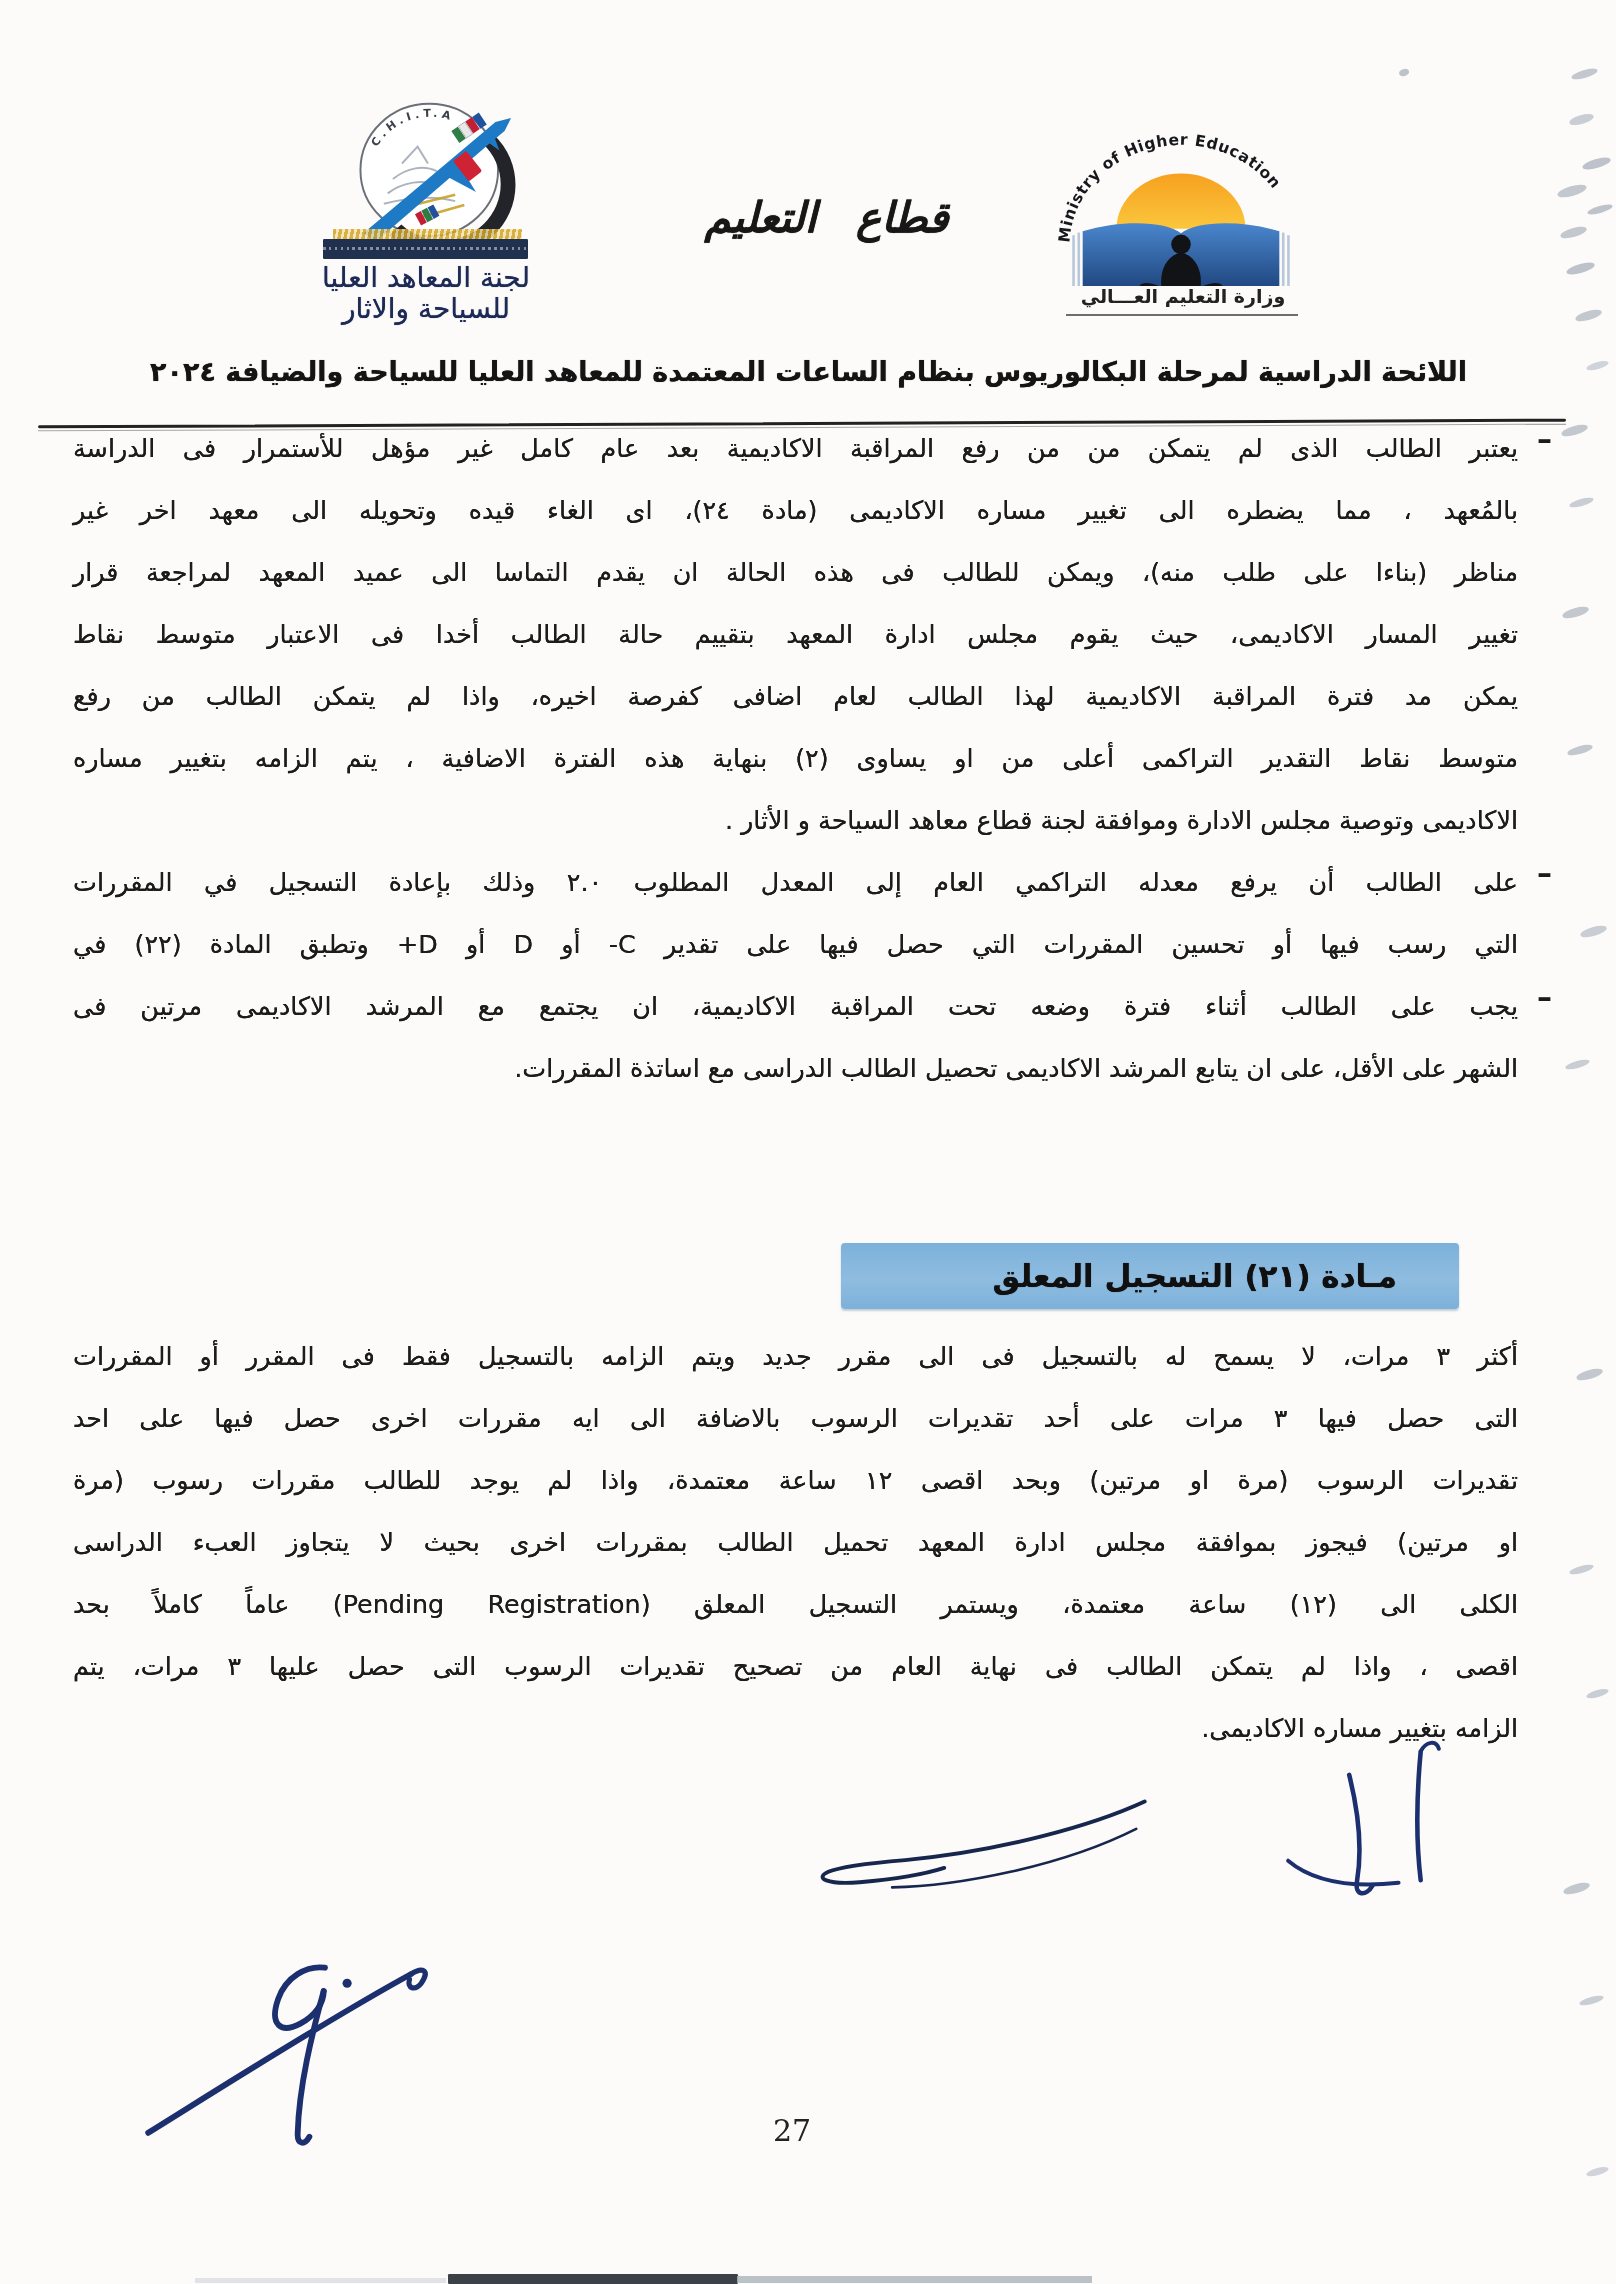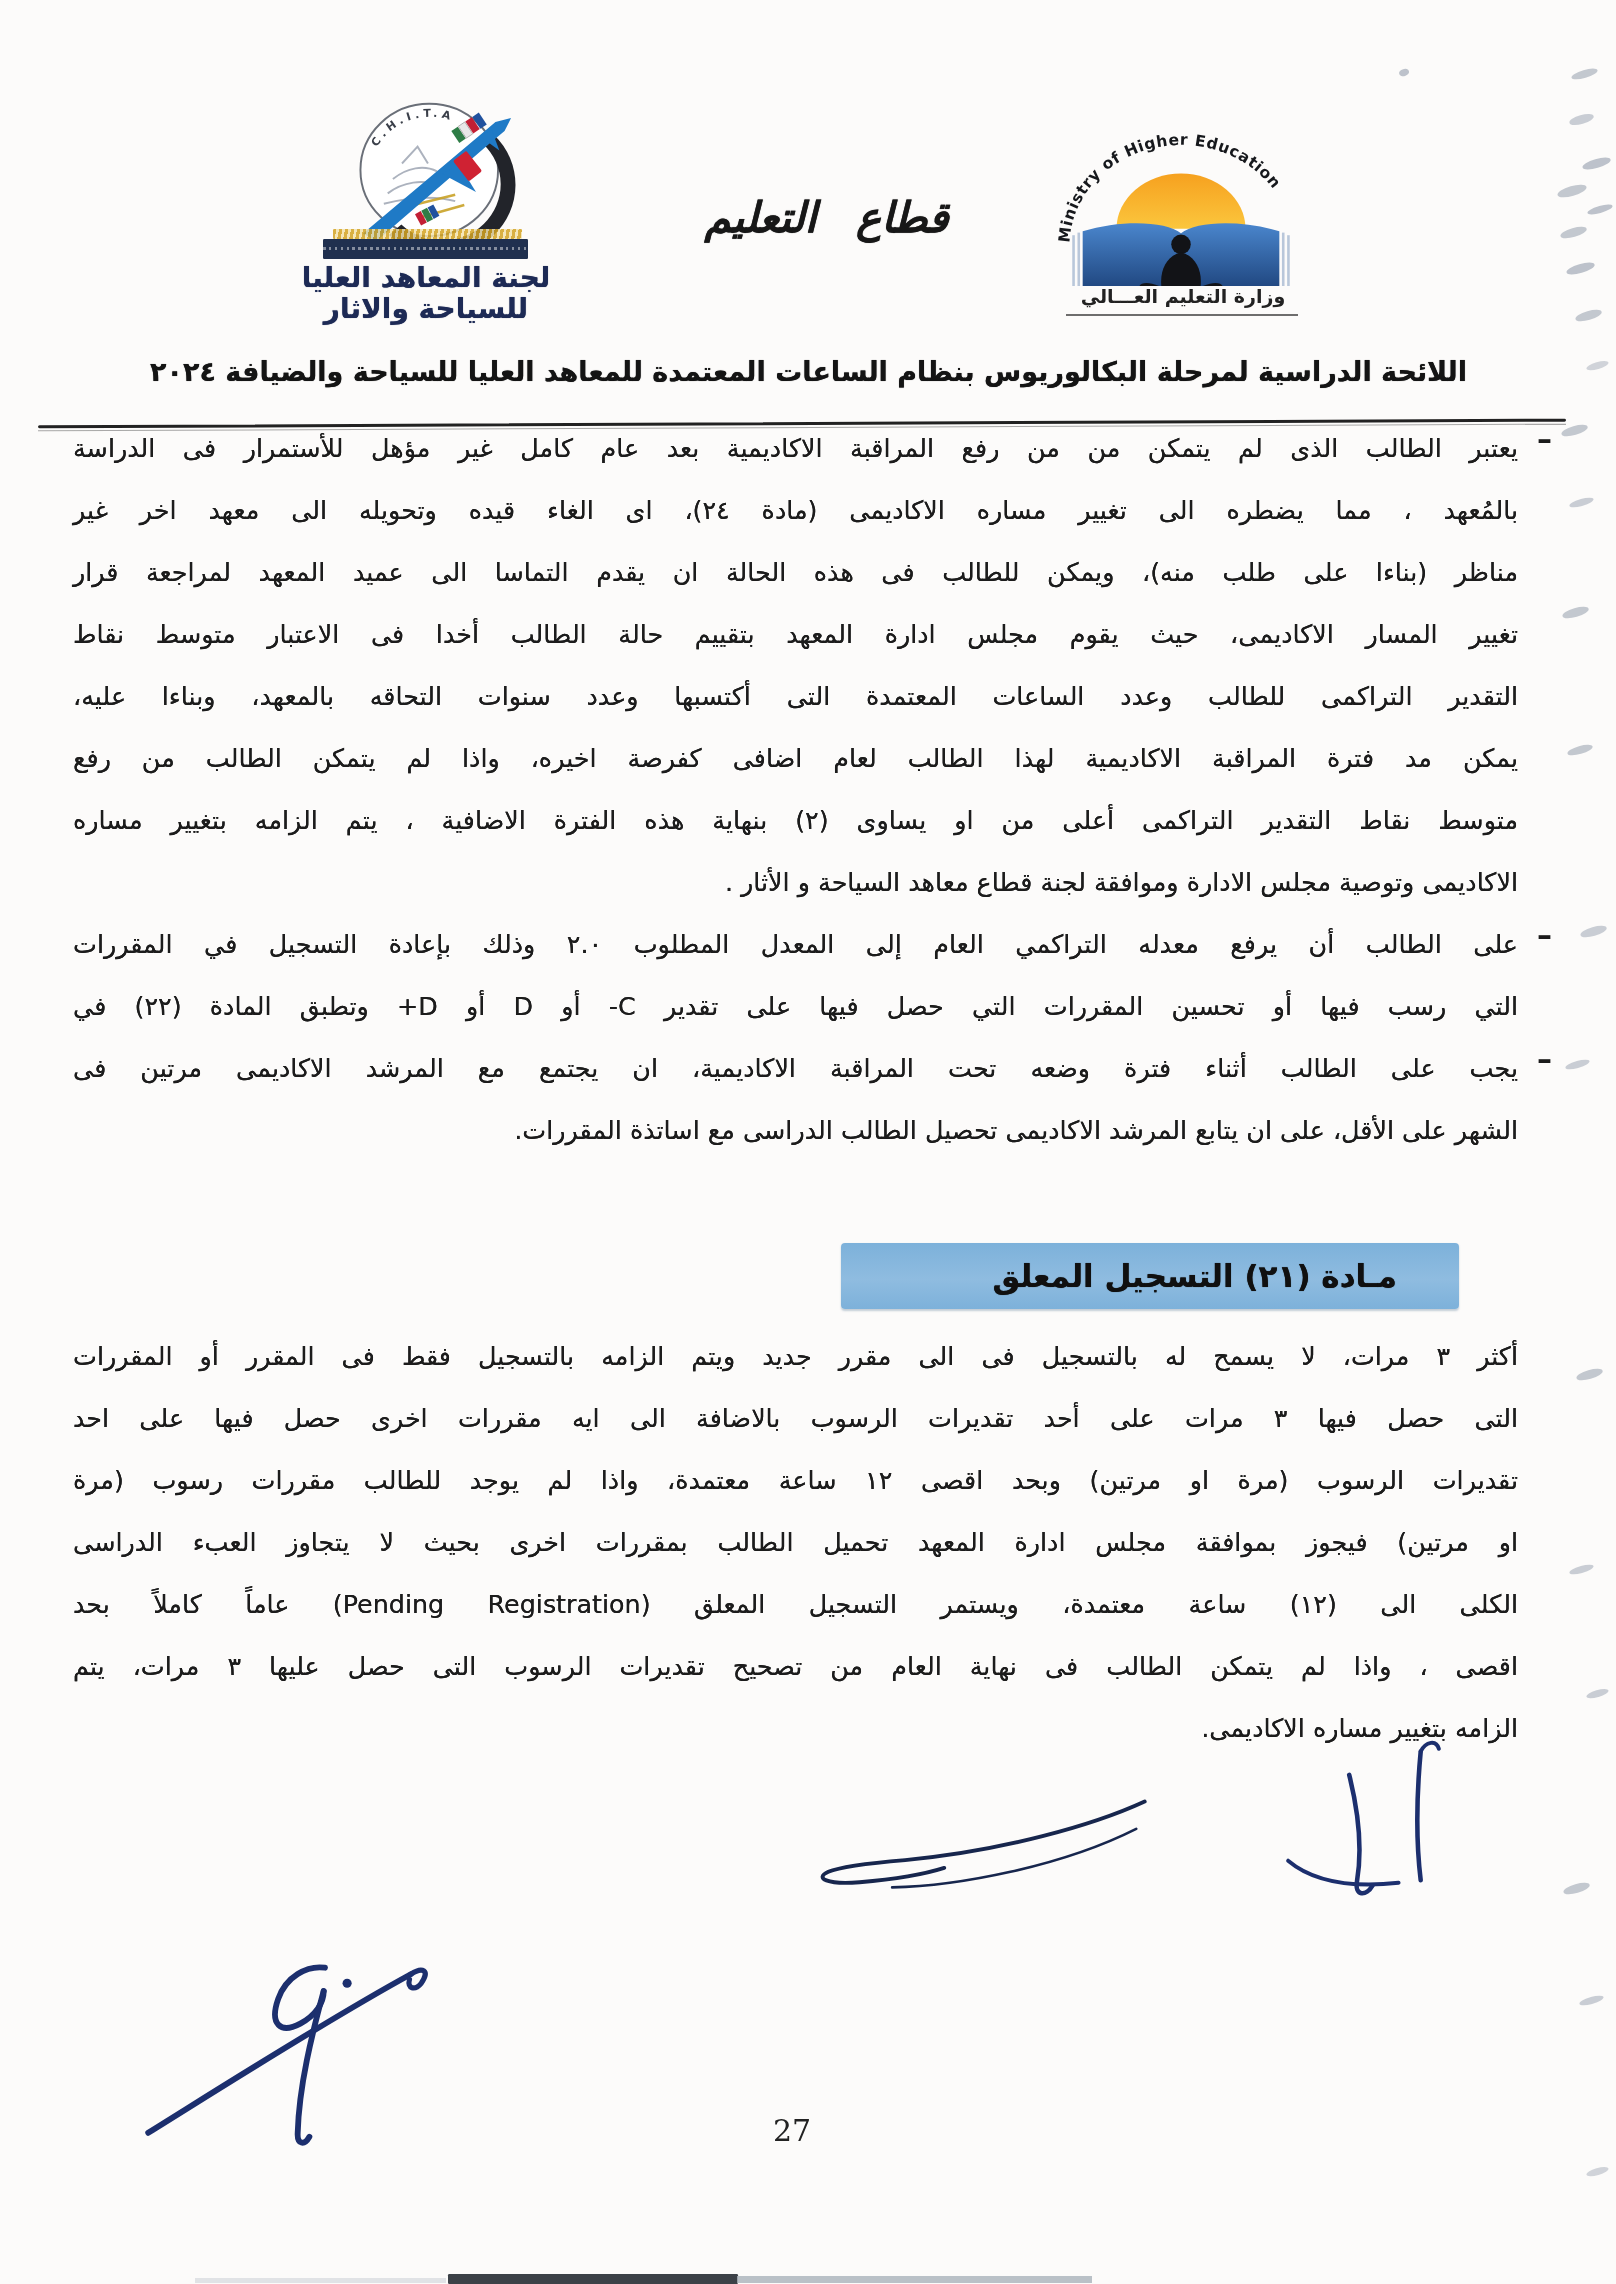--- a/index.html
+++ b/index.html
@@ -23,21 +23,21 @@
   .navy-banner{
     position:absolute;left:323px;top:239px;width:205px;height:19.5px;
     background:
       repeating-linear-gradient(90deg,rgba(255,255,255,.45) 0 2.6px,rgba(255,255,255,0) 2.6px 5.9px) 0 7.8px/100% 3.3px no-repeat,
       #20304f;
     border-radius:1.3px;
   }
   .chita-caption{
     position:absolute;left:296px;top:262px;width:260px;
     direction:rtl;text-align:center;
-    font-weight:bold;font-size:28px;line-height:31px;
+    font-weight:normal;font-size:28px;line-height:31px;
     color:#1d2a55;letter-spacing:0.3px;
     text-shadow:0 0 0.7px #1d2a55;
   }
   .center-stamp{
     position:absolute;left:605px;top:193px;width:443px;
     direction:rtl;text-align:center;
     font-size:42px;font-weight:bold;color:#171717;
     word-spacing:25px;letter-spacing:0.7px;
     text-shadow:0 0 0.7px #222;
     font-style:italic;
@@ -200,21 +200,20 @@
   <div class="rule-main"></div>
   <div class="rule-echo"></div>
 
   <div class="body-col" id="bullets-root">
       <div class="bullet">
         <span class="dash">–</span>
         <div class="bodyline">يعتبر الطالب الذى لم يتمكن من من رفع المراقبة الاكاديمية بعد عام كامل غير مؤهل للأستمرار فى الدراسة</div>
         <div class="bodyline">بالمُعهد ، مما يضطره الى تغيير مساره الاكاديمى (مادة ٢٤)، اى الغاء قيده وتحويله الى معهد اخر غير</div>
         <div class="bodyline">مناظر (بناءا على طلب منه)، ويمكن للطالب فى هذه الحالة ان يقدم التماسا الى عميد المعهد لمراجعة قرار</div>
         <div class="bodyline">تغيير المسار الاكاديمى، حيث يقوم مجلس ادارة المعهد بتقييم حالة الطالب أخدا فى الاعتبار متوسط نقاط</div>
-        <div class="bodyline">التقدير التراكمى للطالب وعدد الساعات المعتمدة التى أكتسبها وعدد سنوات التحاقه بالمعهد، وبناءا عليه،</div>
         <div class="bodyline">يمكن مد فترة المراقبة الاكاديمية لهذا الطالب لعام اضافى كفرصة اخيره، واذا لم يتمكن الطالب من رفع</div>
         <div class="bodyline">متوسط نقاط التقدير التراكمى أعلى من او يساوى (٢) بنهاية هذه الفترة الاضافية ، يتم الزامه بتغيير مساره</div>
         <div class="bodyline lastline">الاكاديمى وتوصية مجلس الادارة وموافقة لجنة قطاع معاهد السياحة و الأثار .</div>
       </div>
       <div class="bullet">
         <span class="dash">–</span>
         <div class="bodyline">على الطالب أن يرفع معدله التراكمي العام إلى المعدل المطلوب ٢.٠ وذلك بإعادة التسجيل في المقررات</div>
         <div class="bodyline">التي رسب فيها أو تحسين المقررات التي حصل فيها على تقدير C- أو D أو D+ وتطبق المادة (٢٢) في</div>
       </div>
       <div class="bullet">

